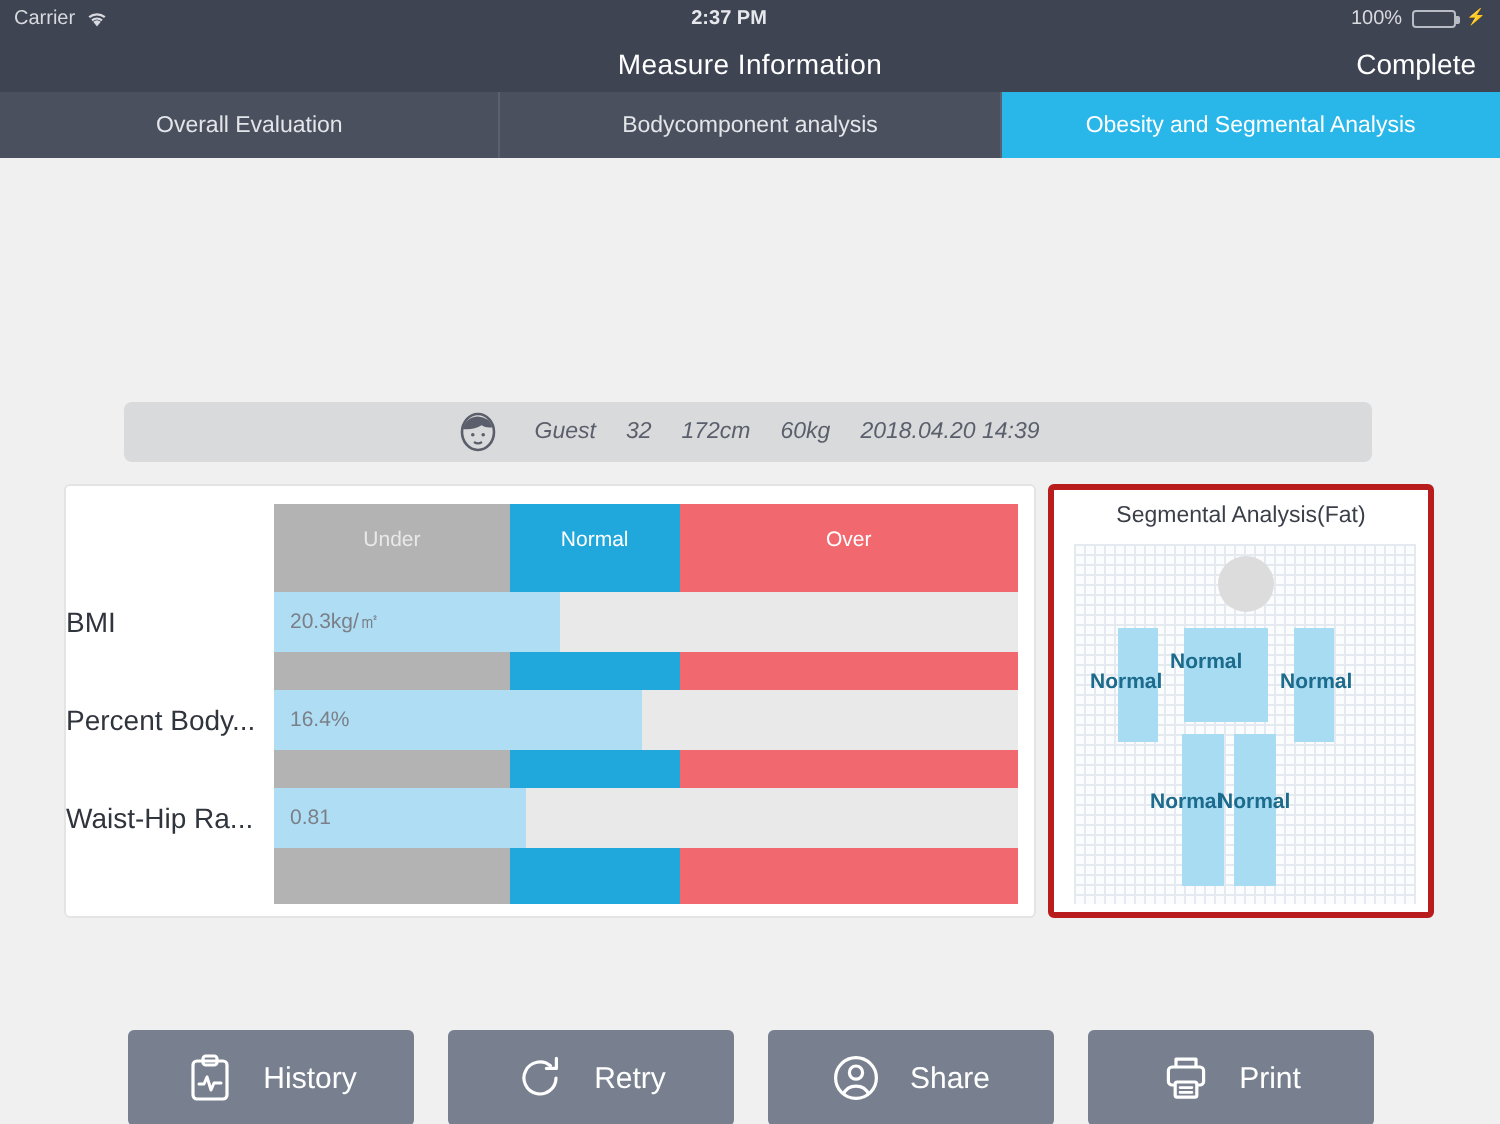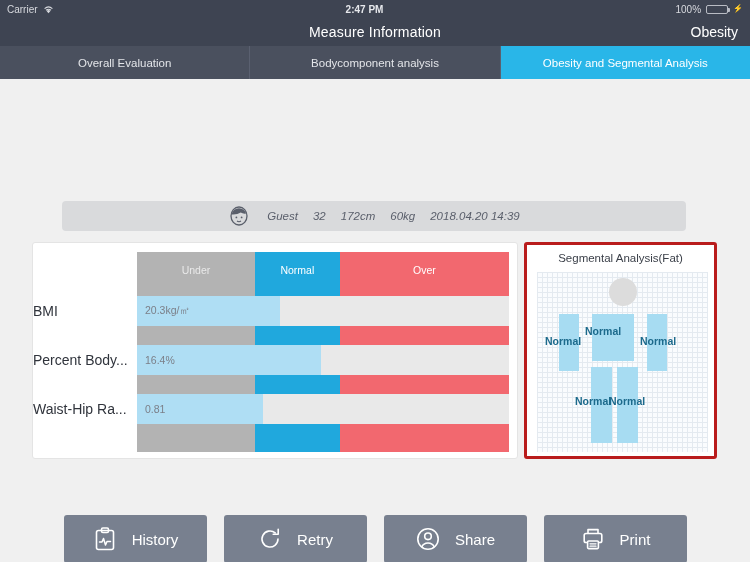--- a/index.html
+++ b/index.html
@@ -175,31 +175,31 @@
     <div class="sb-left">
       <span>Carrier</span>
       <span class="wifi">
         <svg width="11" height="9" viewBox="0 0 11 9">
           <path d="M5.5 8.2 L3.6 5.9 A3 3 0 0 1 7.4 5.9 Z" fill="#d8dadf"></path>
           <path d="M1.6 3.6 A6 6 0 0 1 9.4 3.6" stroke="#d8dadf" stroke-width="1.1" fill="none"></path>
           <path d="M3.0 5.2 A4 4 0 0 1 8.0 5.2" stroke="#d8dadf" stroke-width="1.1" fill="none"></path>
         </svg>
       </span>
     </div>
-    <div class="sb-center">2:47 PM</div>
+    <div class="sb-center">2:37 PM</div>
     <div class="sb-right">
       <span>100%</span>
       <span class="batt"><span class="batt-fill"></span></span>
       <span class="bolt">⚡</span>
     </div>
   </div>
 
   <div class="navbar">
     <div class="nav-title">Measure Information</div>
-    <div class="nav-right">Obesity</div>
+    <div class="nav-right">Complete</div>
   </div>
 
   <div class="tabs">
     <div class="tab">Overall Evaluation</div>
     <div class="tab">Bodycomponent analysis</div>
     <div class="tab active">Obesity and Segmental Analysis</div>
   </div>
 
   <div class="content">
 

